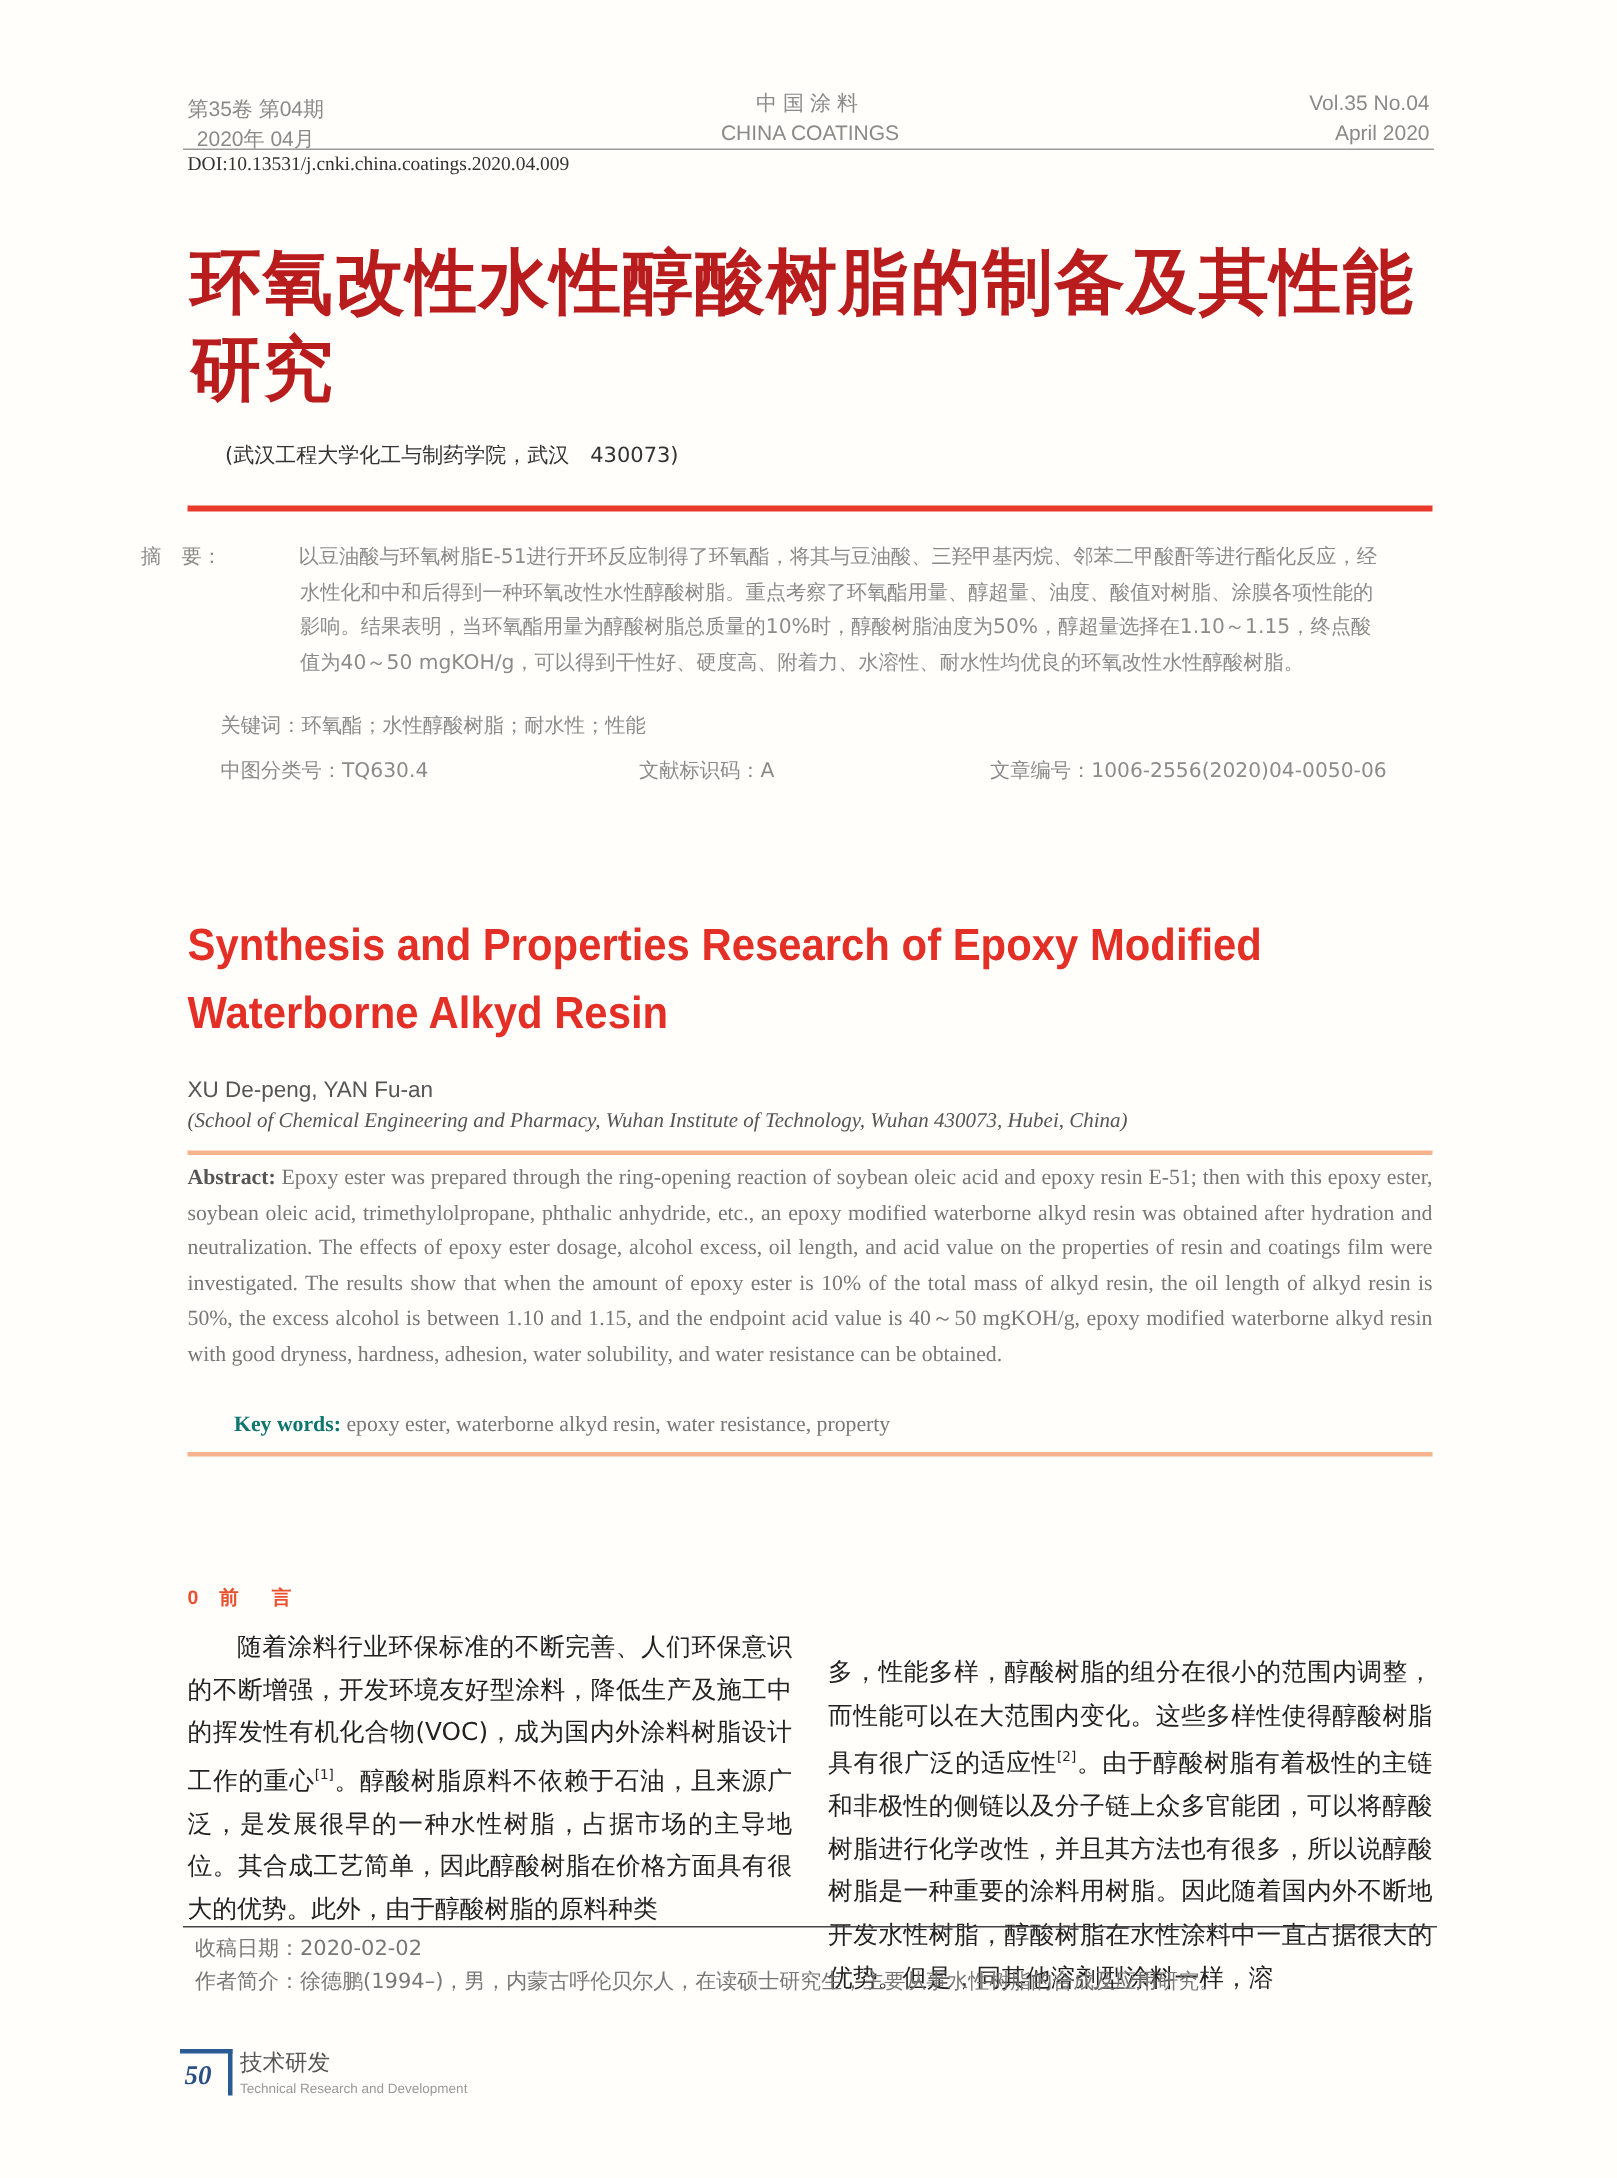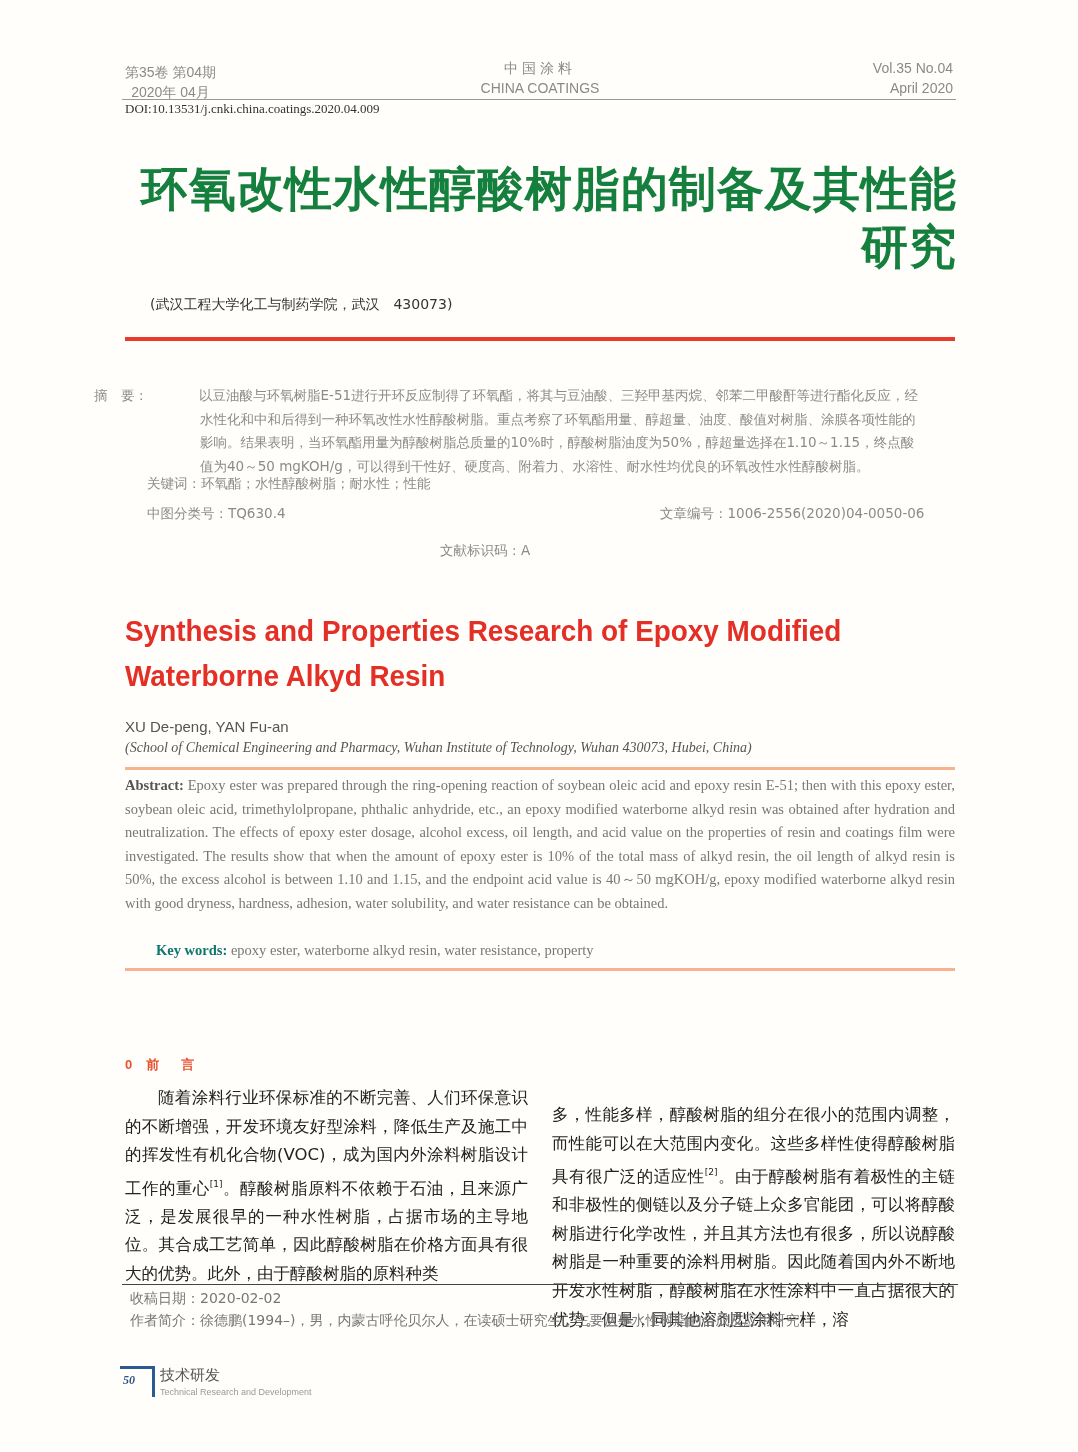--- a/index.html
+++ b/index.html
@@ -10,30 +10,30 @@
   .abs { position: absolute; }
   .hdr { font-family: "Liberation Sans", sans-serif; font-size: 14px; color: #8a8a8a; line-height: 20px; }
   .hdr-left { left: 125px; top: 62px; text-align: center; }
   .hdr-center { left: 440px; width: 200px; top: 58px; text-align: center; }
   .hdr-right { right: 125px; top: 58px; text-align: right; }
   .hdr-rule { left: 122px; top: 99px; width: 834px; height: 1px; background: #9a9a9a; }
   .doi { left: 125px; top: 101px; font-family: "Liberation Serif", serif; font-size: 13px; color: #333; }
 
   .title-cn {
     left: 127px; top: 160px; width: 830px; font-family: "DejaVu Sans", sans-serif;
-    font-weight: bold; font-size: 47px; line-height: 58px; color: #15803d; letter-spacing: 1px; text-align: right;
+    font-weight: bold; font-size: 47px; line-height: 58px; color: #b91c1c; letter-spacing: 1px;
   }
   .authors-block { left: 125px; top: 293px; font-size: 14px; line-height: 22px; color: #333; }
   .square-icon { display: inline-block; width: 10px; height: 10px; border: 1px solid #444; margin-right: 12px; vertical-align: -1px; }
   .aff-cn { padding-left: 25px; }
   .red-rule { left: 125px; width: 830px; height: 4px; background: #ea3a2c; }
 
   .cn-abs { left: 147px; top: 360px; width: 780px; font-size: 13.5px; line-height: 23.5px; color: #8b8b8b; }
   .cn-abs .lbl { display: inline-block; width: 52px; }
-  .cn-abs .body { display: block; padding-left: 53px; text-indent: -53px; margin-top: 24px; }
+  .cn-abs .body { display: block; padding-left: 53px; text-indent: -53px; }
   .cn-kw { left: 147px; top: 475px; font-size: 13.5px; color: #8b8b8b; }
   .cls-row { left: 147px; top: 505px; width: 780px; font-size: 13.5px; color: #8b8b8b; }
   .cls-row span { position: absolute; white-space: nowrap; }
 
   .title-en {
     left: 125px; top: 608px; width: 830px; font-family: "Liberation Sans", sans-serif;
     font-weight: bold; font-size: 30px; line-height: 45px; color: #e32f26; transform: scaleX(0.93); transform-origin: left;
   }
   .authors-en { left: 125px; top: 718px; font-family: "Liberation Sans", sans-serif; font-size: 15px; color: #555; }
   .aff-en { left: 125px; top: 740px; font-family: "Liberation Serif", serif; font-style: italic; font-size: 14px; color: #555; }
@@ -52,21 +52,21 @@
   .col { font-size: 16.5px; line-height: 28.6px; color: #222; text-align: justify; }
   .col-left { left: 125px; top: 1084px; width: 403px; }
   .col-right { left: 552px; top: 1063px; width: 403px; margin-top: 38px; }
   .col p { margin: 0; }
   .indent { text-indent: 2em; }
   sup { font-size: 9px; }
 
   .foot-rule { left: 122px; top: 1284px; width: 836px; height: 1px; background: #444; }
   .foot { left: 130px; font-size: 14px; color: #777; text-align: right; }
   .pg-box { left: 120px; top: 1366px; width: 32px; height: 28px; border-top: 3px solid #2c5a92; border-right: 3px solid #2c5a92; }
-  .pg-num { left: 123px; top: 1373px; font-family: "Liberation Serif", serif; font-style: italic; font-weight: bold; font-size: 12px; color: #2c4f86; }
+  .pg-num { left: 123px; top: 1373px; font-family: "Liberation Serif", serif; font-style: italic; font-weight: bold; font-size: 18px; color: #2c4f86; }
   .sec-label-cn { left: 160px; top: 1366px; font-size: 15px; color: #555; }
   .sec-label-en { left: 160px; top: 1387px; font-family: "Liberation Sans", sans-serif; font-size: 9px; color: #999; }
 </style>
 </head>
 <body>
 
 <div class="abs hdr hdr-left">
   <div>第35卷 第04期</div>
   <div>2020年 04月</div>
 </div>
@@ -87,21 +87,21 @@
   <div class="aff-cn">(武汉工程大学化工与制药学院，武汉　430073)</div>
 </div>
 <div class="abs red-rule" style="top:337px;"></div>
 
 <div class="abs cn-abs">
   <span class="body"><span class="lbl">摘　要：</span><span>以豆油酸与环氧树脂E-51进行开环反应制得了环氧酯，将其与豆油酸、三羟甲基丙烷、邻苯二甲酸酐等进行酯化反应，经水性化和中和后得到一种环氧改性水性醇酸树脂。重点考察了环氧酯用量、醇超量、油度、酸值对树脂、涂膜各项性能的影响。结果表明，当环氧酯用量为醇酸树脂总质量的10%时，醇酸树脂油度为50%，醇超量选择在1.10～1.15，终点酸值为40～50 mgKOH/g，可以得到干性好、硬度高、附着力、水溶性、耐水性均优良的环氧改性水性醇酸树脂。</span></span>
 </div>
 <div class="abs cn-kw">关键词：环氧酯；水性醇酸树脂；耐水性；性能</div>
 <div class="abs cls-row">
   <span style="left:0;">中图分类号：TQ630.4</span>
-  <span style="left:293px;margin-top:37px;">文献标识码：A</span>
+  <span style="left:279px;">文献标识码：A</span>
   <span style="left:513px;text-align:right;">文章编号：1006-2556(2020)04-0050-06</span>
 </div>
 
 <div class="abs title-en">Synthesis and Properties Research of Epoxy Modified Waterborne Alkyd Resin</div>
 <div class="abs authors-en">XU De-peng, YAN Fu-an</div>
 <div class="abs aff-en">(School of Chemical Engineering and Pharmacy, Wuhan Institute of Technology, Wuhan 430073, Hubei, China)</div>
 
 <div class="abs orange-rule" style="top:767px;"></div>
 <div class="abs en-abs">
   <b>Abstract:</b><span> Epoxy ester was prepared through the ring-opening reaction of soybean oleic acid and epoxy resin E-51; then with this epoxy ester, soybean oleic acid, trimethylolpropane, phthalic anhydride, etc., an epoxy modified waterborne alkyd resin was obtained after hydration and neutralization. The effects of epoxy ester dosage, alcohol excess, oil length, and acid value on the properties of resin and coatings film were investigated. The results show that when the amount of epoxy ester is 10% of the total mass of alkyd resin, the oil length of alkyd resin is 50%, the excess alcohol is between 1.10 and 1.15, and the endpoint acid value is 40～50 mgKOH/g, epoxy modified waterborne alkyd resin with good dryness, hardness, adhesion, water solubility, and water resistance can be obtained.</span>

